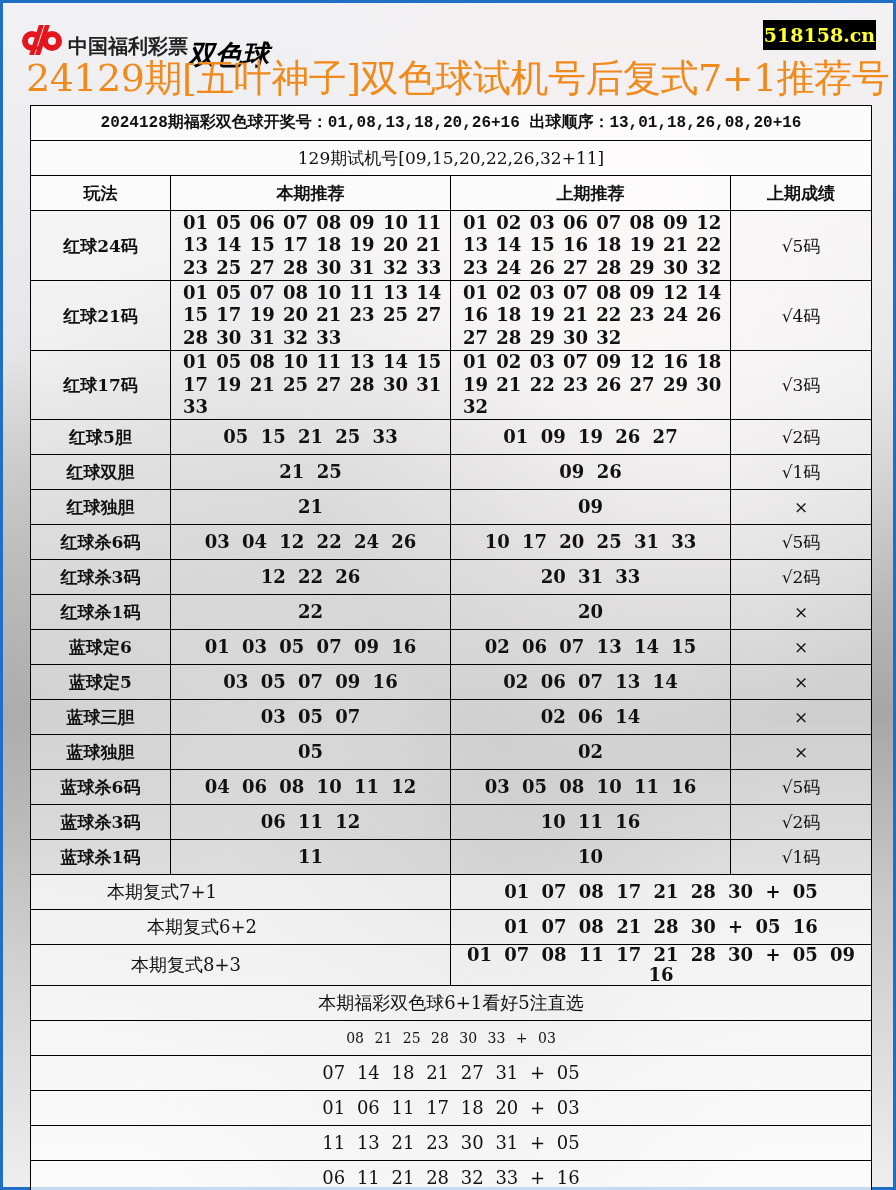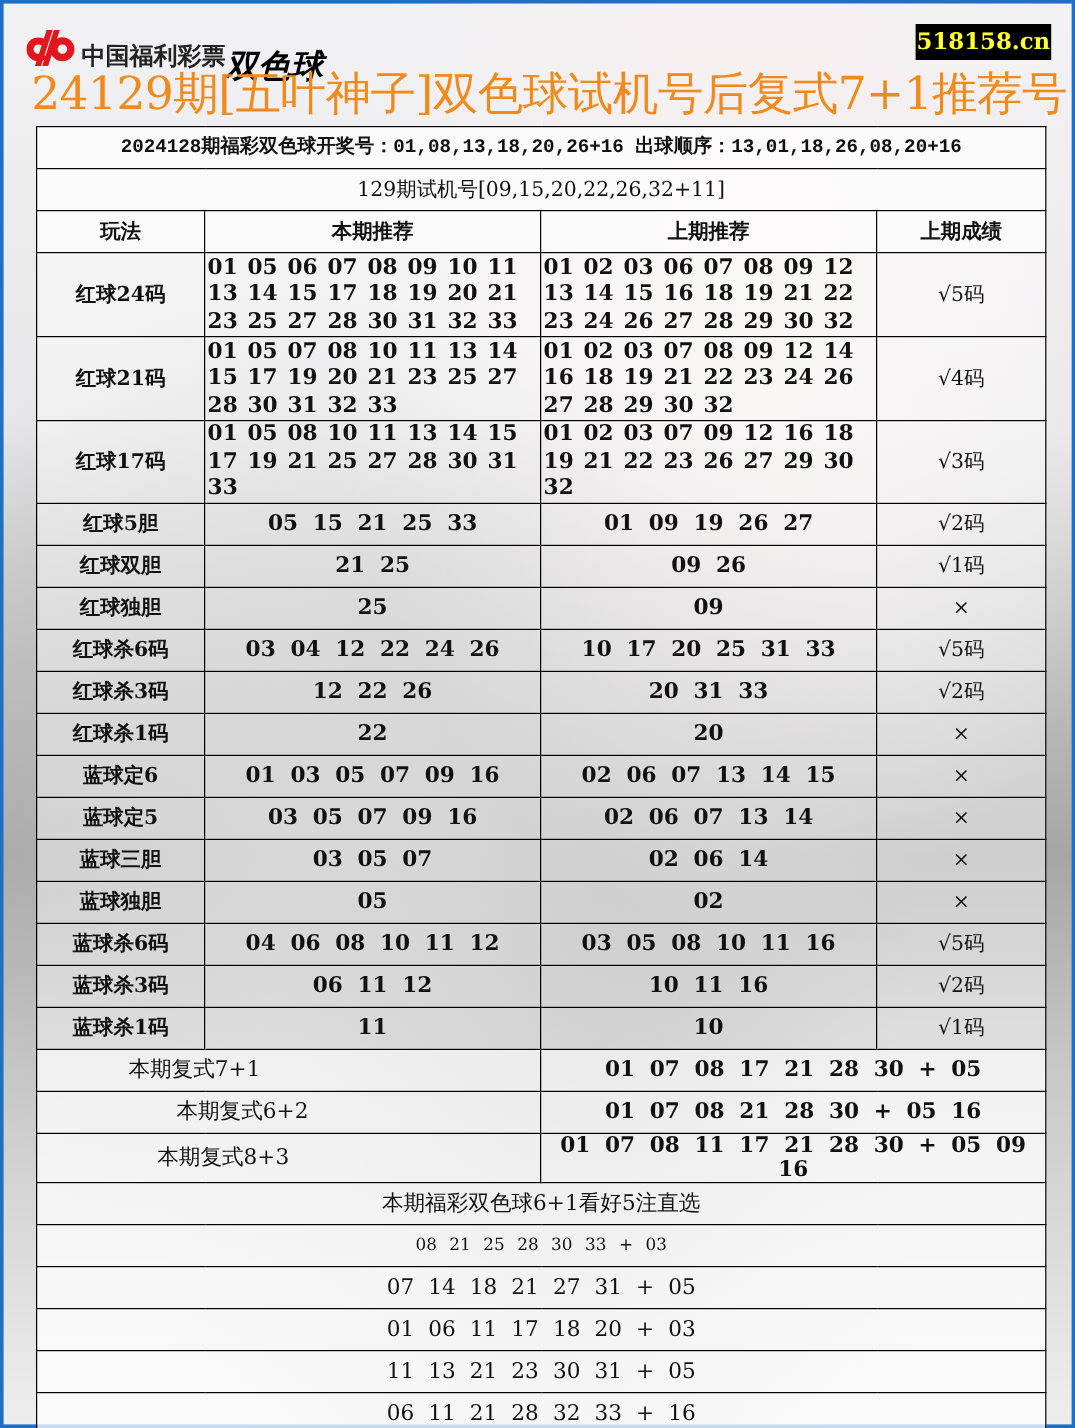--- a/index.html
+++ b/index.html
@@ -47,21 +47,21 @@
   table.grid {
     position: absolute; left: 30px; top: 105px; width: 841px;
     border-collapse: collapse; table-layout: fixed;
     font-weight: bold; color: #111;
   }
   table.grid td {
     border: 1px solid #000; text-align: center; vertical-align: middle;
     font-size: 17px; height: 35px; line-height: 20px; padding: 0;
     background: rgba(255,255,255,0.45);
   }
-  table.grid td.nums { text-align: left; padding-left: 2px; font-size: 18px; line-height: 22.5px; word-spacing: 2px; margin-left: 29px; }
+  table.grid td.nums { text-align: left; padding-left: 12px; font-size: 18px; line-height: 22.5px; word-spacing: 2px; margin-left: 29px; }
   table.grid td.num { font-size: 18px; word-spacing: 6px; }
   td.light { background: rgba(255,255,255,0.75) !important; }
   .draw-row td { font-weight: normal; font-size: 16px; font-family: Liberation Mono, monospace; }
   .mark { font-weight: normal; }
 </style>
 </head>
 <body>
 
 <div class="frame"></div>
 
@@ -125,21 +125,21 @@
         <td class="mark">√2码</td>
       </tr>
       <tr>
         <td style="height:35px">红球双胆</td>
         <td class="num">21 25</td>
         <td class="num">09 26</td>
         <td class="mark">√1码</td>
       </tr>
       <tr>
         <td style="height:35px">红球独胆</td>
-        <td class="num">25</td>
+        <td class="num">21</td>
         <td class="num">09</td>
         <td class="mark">×</td>
       </tr>
       <tr>
         <td style="height:35px">红球杀6码</td>
         <td class="num">03 04 12 22 24 26</td>
         <td class="num">10 17 20 25 31 33</td>
         <td class="mark">√5码</td>
       </tr>
       <tr>

